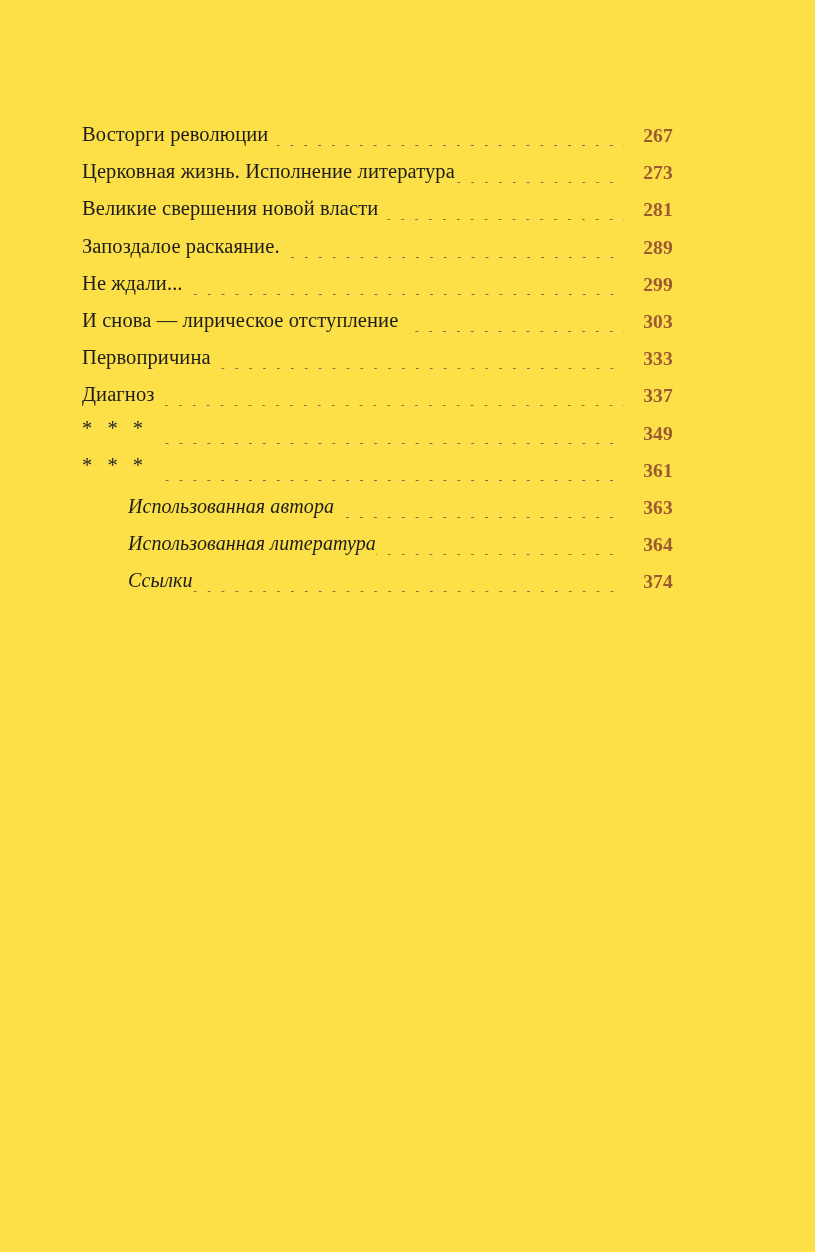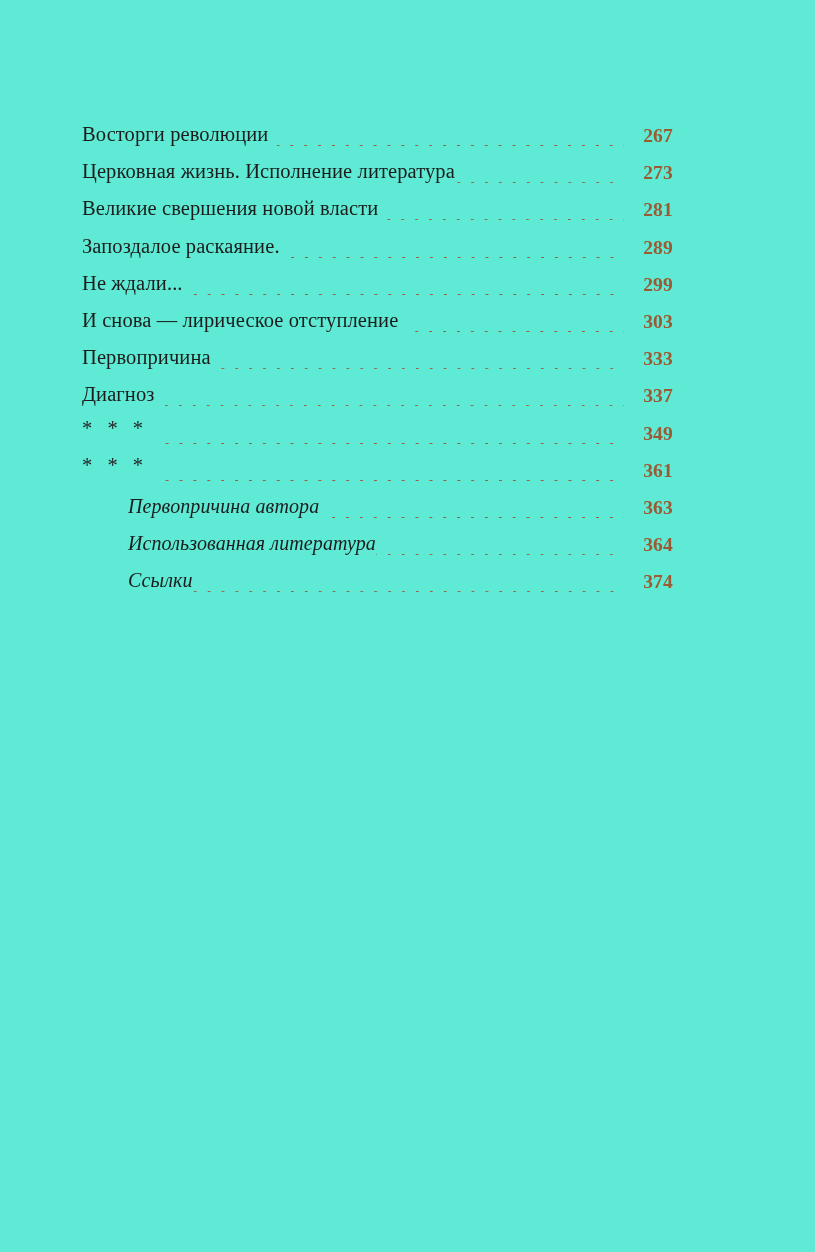--- a/index.html
+++ b/index.html
@@ -13,21 +13,21 @@
     background: #ffffff;
     font-family: "Liberation Serif", "DejaVu Serif", serif;
     -webkit-font-smoothing: antialiased;
     overflow: hidden;
   }
 
   .page {
     position: relative;
     width: 815px;
     height: 1252px;
-    background: #5eead4;
+    background: #fde047;
     box-sizing: border-box;
   }
 
   .toc {
     position: absolute;
     left: 82px;
     top: 124px;
     width: 591px;
   }
 
@@ -163,21 +163,21 @@
         <span class="toc-title">* * *</span>
         <span class="toc-leader"></span>
         <span class="toc-page">349</span>
       </div>
       <div class="toc-row is-sep loose">
         <span class="toc-title">* * *</span>
         <span class="toc-leader"></span>
         <span class="toc-page">361</span>
       </div>
       <div class="toc-row is-sub loose">
-        <span class="toc-title">Первопричина автора</span>
+        <span class="toc-title">Использованная автора</span>
         <span class="toc-leader"></span>
         <span class="toc-page">363</span>
       </div>
       <div class="toc-row is-sub tight">
         <span class="toc-title">Использованная литература</span>
         <span class="toc-leader"></span>
         <span class="toc-page">364</span>
       </div>
       <div class="toc-row is-sub tight">
         <span class="toc-title">Ссылки</span>

